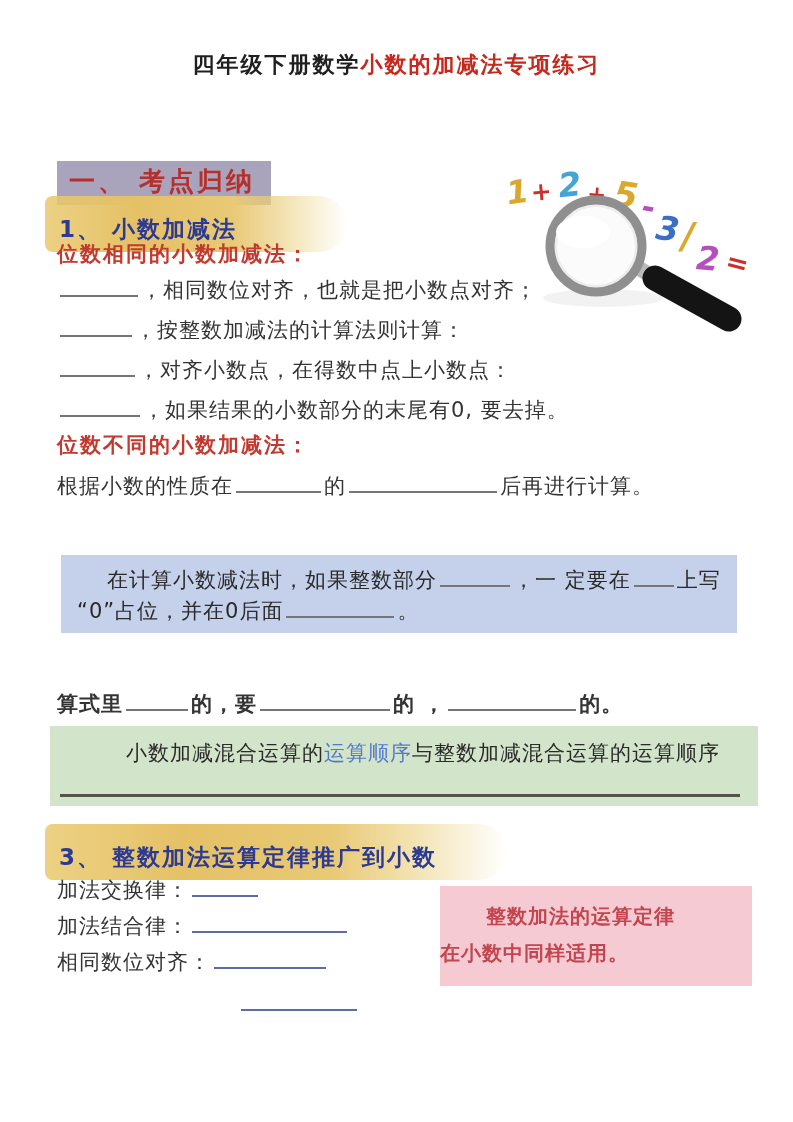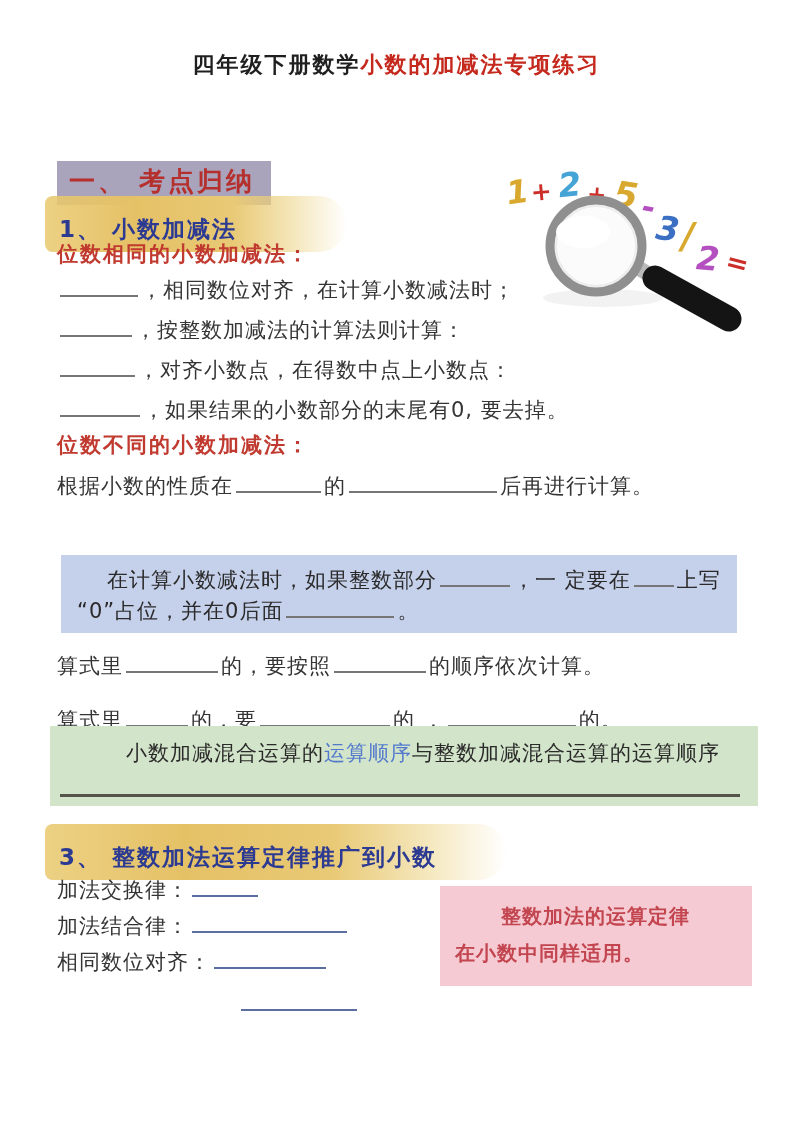--- a/index.html
+++ b/index.html
@@ -47,21 +47,21 @@
   
   .line{
     position:absolute;left:57px;font-size:21px;letter-spacing:1px;white-space:nowrap;
   }
   .pos-r1{top:274px;}
   .pos-r2{top:314px;}
   .pos-r3{top:354px;}
   .pos-r4{top:394px;}
   .pos-diff{top:470px;}
   .pos-m1{top:650px;}
-  .pos-m2{top:704px;}
+  .pos-m2{top:688px;font-weight:bold;}
   
   .blank{
     display:inline-block;height:1em;
     border-bottom:2px solid #767676;
     margin:0 3px;vertical-align:baseline;
   }
   .blank.blue{border-bottom:2.5px solid #5c6da0;}
   .w40{width:40px;}.w62{width:62px;}.w66{width:66px;}.w70{width:70px;}
   .w72{width:72px;}.w75{width:75px;}.w78{width:78px;}.w80{width:80px;}
   .w85{width:85px;}.w92{width:92px;}.w108{width:108px;}.w112{width:112px;}
@@ -82,21 +82,21 @@
     font-size:21px;letter-spacing:1px;color:#2a2a2a;
   }
   .indent2{padding-left:56px;}
   .kw{color:#5379cd;}
   .green-underline{
     position:absolute;left:10px;right:18px;bottom:9px;
     border-bottom:3px solid #55544a;
   }
   .pink-note{
     left:440px;top:886px;width:312px;height:100px;
-    background:#f5cad2;padding:12px 15px;
+    background:#f5cad2;padding:12px 0;
     font-size:20px;font-weight:bold;color:#c2454f;letter-spacing:1px;
   }
   .pink-line{line-height:37px;white-space:nowrap;}
   .indent3{padding-left:46px;}
   
   .pos-t3r1{top:874px;}
   .pos-t3r2{top:910px;}
   .pos-t3r3{top:946px;}
   .lone-blank{position:absolute;left:238px;top:993px;}
   
@@ -112,36 +112,35 @@
 <div class="page">
 
   <h1 class="title"><span class="t-black">四年级下册数学</span><span class="t-red">小数的加减法专项练习</span></h1>
 
   <div class="outline-heading">一、 考点归纳</div>
 
   <div class="brush h1pos">1、  小数加减法</div>
 
   <div class="red-sub pos-sub1">位数相同的小数加减法：</div>
 
-  <div class="line pos-r1"><span class="blank w78"></span><span>，相同数位对齐，在计算小数减法时；</span></div>
+  <div class="line pos-r1"><span class="blank w78"></span><span>，相同数位对齐，也就是把小数点对齐；</span></div>
   <div class="line pos-r2"><span class="blank w72"></span><span>，按整数加减法的计算法则计算：</span></div>
   <div class="line pos-r3"><span class="blank w75"></span><span>，对齐小数点，在得数中点上小数点：</span></div>
   <div class="line pos-r4"><span class="blank w80"></span><span>，如果结果的小数部分的末尾有0, 要去掉。</span></div>
 
   <div class="red-sub pos-sub2">位数不同的小数加减法：</div>
 
   <div class="line pos-diff"><span>根据小数的性质在</span><span class="blank w85"></span><span>的</span><span class="blank w148"></span><span>后再进行计算。</span></div>
 
   <div class="note blue-note">
     <div class="note-line indent1"><span>在计算小数减法时，如果整数部分</span><span class="blank w70"></span><span>，一 定要在</span><span class="blank w40"></span><span>上写</span></div>
     <div class="note-line"><span>“0”占位，并在0后面</span><span class="blank w108"></span><span>。</span></div>
   </div>
 
 
-  <div class="line pos-m1"><span>算式里</span><span class="blank w92"></span><span>的，要按照</span><span class="blank w92"></span><span>的顺序依次计算。</span></div>
 
   <div class="line pos-m2"><span>算式里</span><span class="blank w62"></span><span>的，要</span><span class="blank w130"></span><span>的 ，</span><span class="blank w128"></span><span>的。</span></div>
 
   <div class="note green-note">
     <div class="note-line indent2"><span>小数加减混合运算的</span><span class="kw">运算顺序</span><span>与整数加减混合运算的运算顺序</span></div>
     <div class="green-underline"></div>
   </div>
 
   <div class="brush h3pos">3、  整数加法运算定律推广到小数</div>
 

